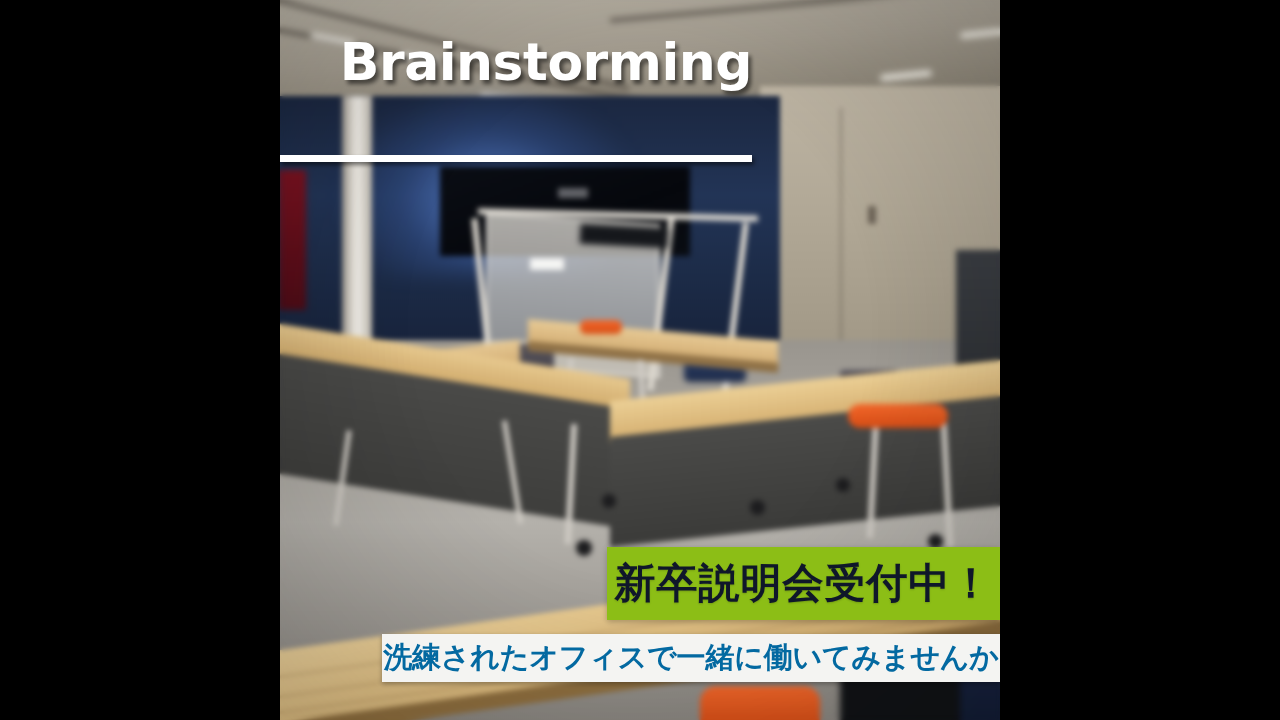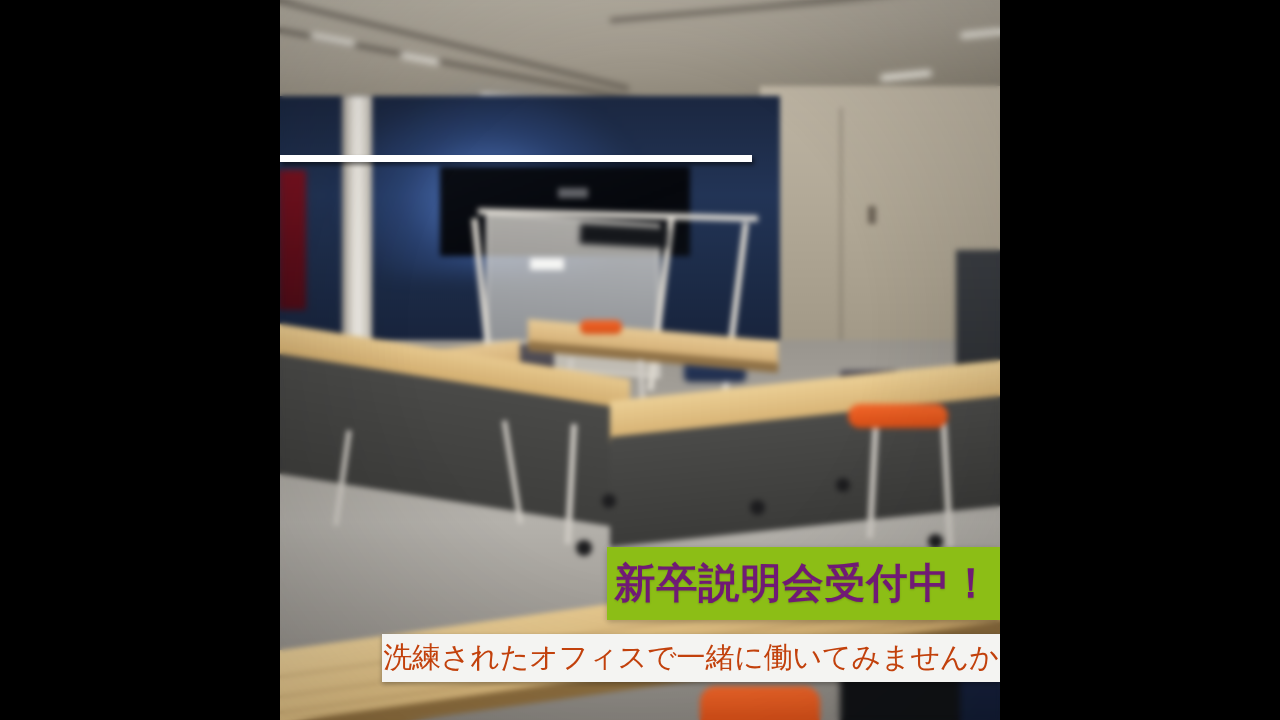--- a/index.html
+++ b/index.html
@@ -280,41 +280,41 @@
 
   #badge-green {
     position:absolute;
     left: 327px; top: 547px;
     width: 393px; height: 73px;
     background: #8cbe16;
     display:flex; align-items:center; justify-content:center;
     box-shadow: 0 2px 6px rgba(0,0,0,.25);
   }
   #badge-green .badge-text {
-    color:#701a75;
+    color:#0f172a;
     font-family: "DejaVu Sans", "Liberation Sans", sans-serif;
     font-weight: 700;
     font-size: 41px;
     letter-spacing: 1px;
     white-space: nowrap;
     text-shadow: 0 1px 2px rgba(0,0,0,.18);
   }
 
   #caption-bar {
     position:absolute;
     left: 102px; top: 634px;
     width: 618px; height: 48px;
     background: #f4f4f2;
     display:flex; align-items:center; justify-content:center;
     box-shadow: 0 2px 5px rgba(0,0,0,.3);
   }
   #caption-bar .caption-text {
-    color:#c2410c;
+    color:#0369a1;
     font-family: "DejaVu Sans", "Liberation Sans", sans-serif;
-    font-weight: 400;
+    font-weight: 700;
     font-size: 29px;
     letter-spacing: -0.2px;
     white-space: nowrap;
   }
 
   
   .letterbox { position:absolute; top:0; height:720px; background:#000; }
   .lb-left  { left:0;    width:280px; }
   .lb-right { left:1000px; width:280px; }
 </style>
@@ -422,20 +422,21 @@
       <div class="fg-front-grain gr3"></div>
       <div class="fg-front-grain gr4"></div>
       <div class="obj fg-front-edge"></div>
       <div class="obj orange or4"></div>
 
       <div class="photo-blur"></div>
       <div class="photo-vignette"></div>
     </div>
 
     <div id="title-block">
+      <span class="title-line">Brainstorming</span>
     </div>
     <div id="title-rule"></div>
 
     <div id="badge-green">
       <span class="badge-text">新卒説明会受付中！</span>
     </div>
 
     <div id="caption-bar">
       <span class="caption-text">洗練されたオフィスで一緒に働いてみませんか</span>
     </div>

